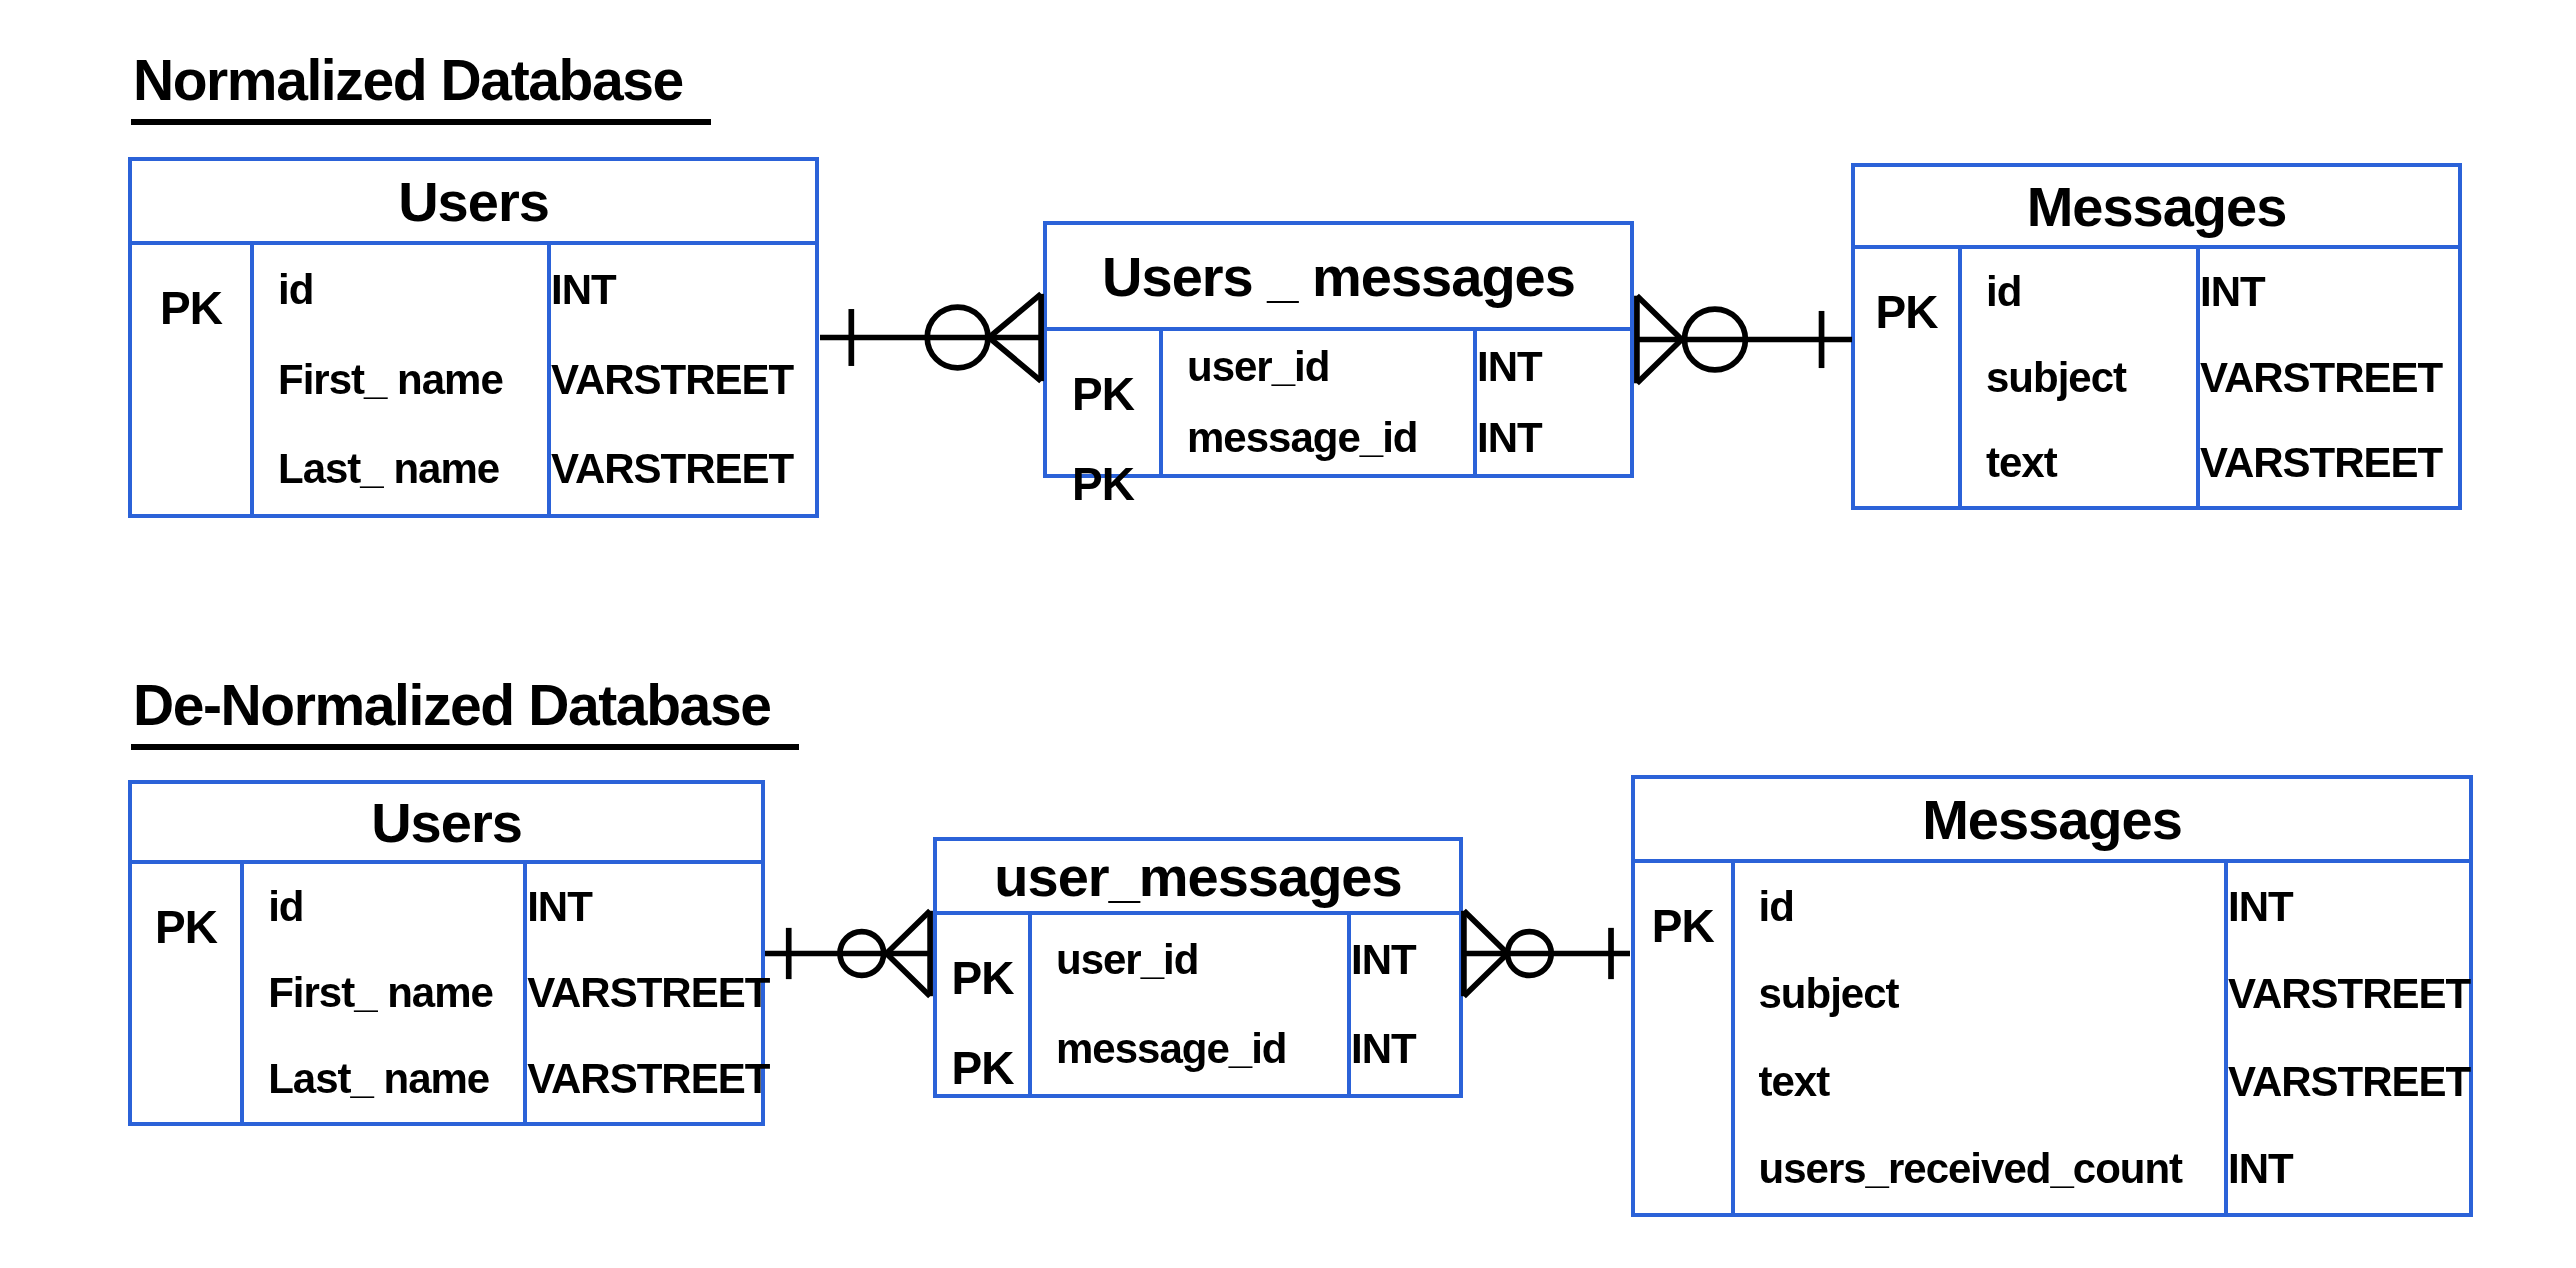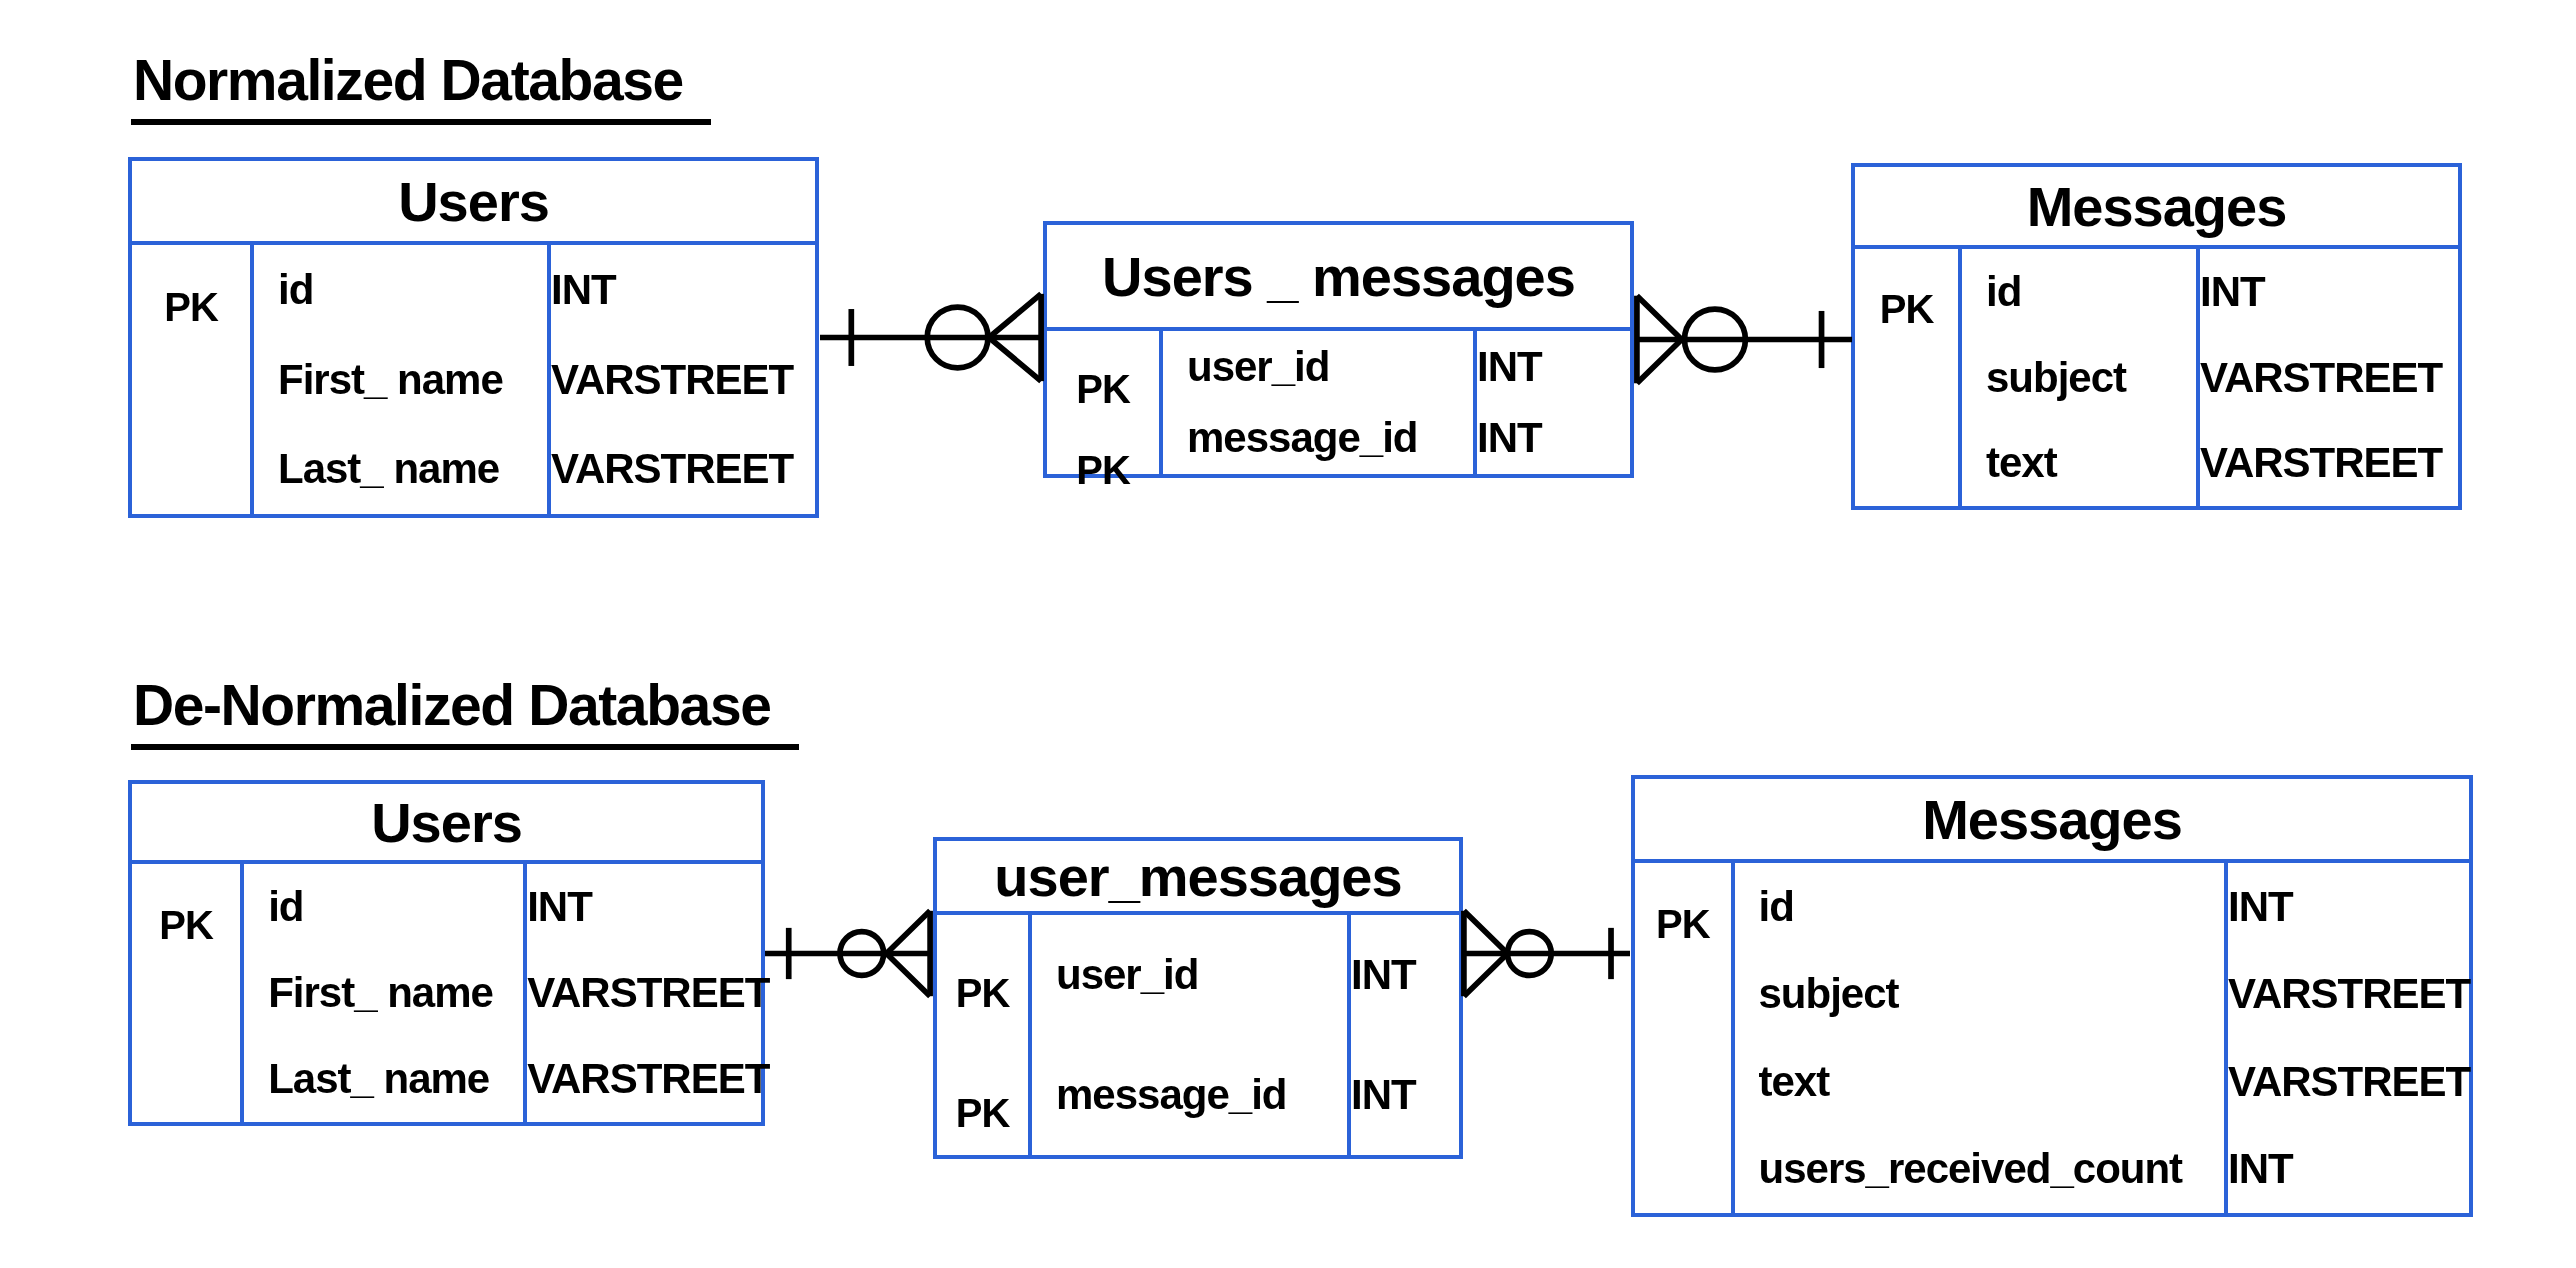--- a/index.html
+++ b/index.html
@@ -22,21 +22,21 @@
   }
   .tbl-body{flex:1 1 auto;display:flex;min-height:0;}
   .col{display:flex;flex-direction:column;box-sizing:border-box;min-width:0;}
   .col.pk{border-right:4.8px solid #2b62d8;}
   .col.names{border-right:4.8px solid #2b62d8;}
   .col.types{flex:1 1 auto;}
   .cell{
     flex:1 1 0;display:flex;align-items:center;
     font-size:42px;letter-spacing:-1px;white-space:nowrap;
   }
-  .col.pk .cell{justify-content:center;font-size:40px;margin-top:36px;}
+  .col.pk .cell{justify-content:center;font-size:46px;margin-top:36px;}
   .col.names .cell{padding-left:24px;}
   .col.types .cell{}
   svg.conn{position:absolute;overflow:visible;}
   svg.conn line, svg.conn polyline, svg.conn circle{
     stroke:#000;stroke-width:6;fill:none;stroke-linecap:butt;stroke-linejoin:miter;
   }
 </style>
 </head>
 <body>
 
@@ -117,21 +117,21 @@
       <div class="cell">Last_ name</div>
     </div>
     <div class="col types">
       <div class="cell">INT</div>
       <div class="cell">VARSTREET</div>
       <div class="cell">VARSTREET</div>
     </div>
   </div>
 </div>
 
-<div class="tbl" style="left:933px;top:837px;width:530px;height:322px">
+<div class="tbl" style="left:933px;top:837px;width:530px;height:261px">
   <div class="tbl-title" style="height:74px">user_messages</div>
   <div class="tbl-body">
     <div class="col pk" style="width:95px">
       <div class="cell">PK</div>
       <div class="cell">PK</div>
     </div>
     <div class="col names" style="width:319px">
       <div class="cell">user_id</div>
       <div class="cell">message_id</div>
     </div>

